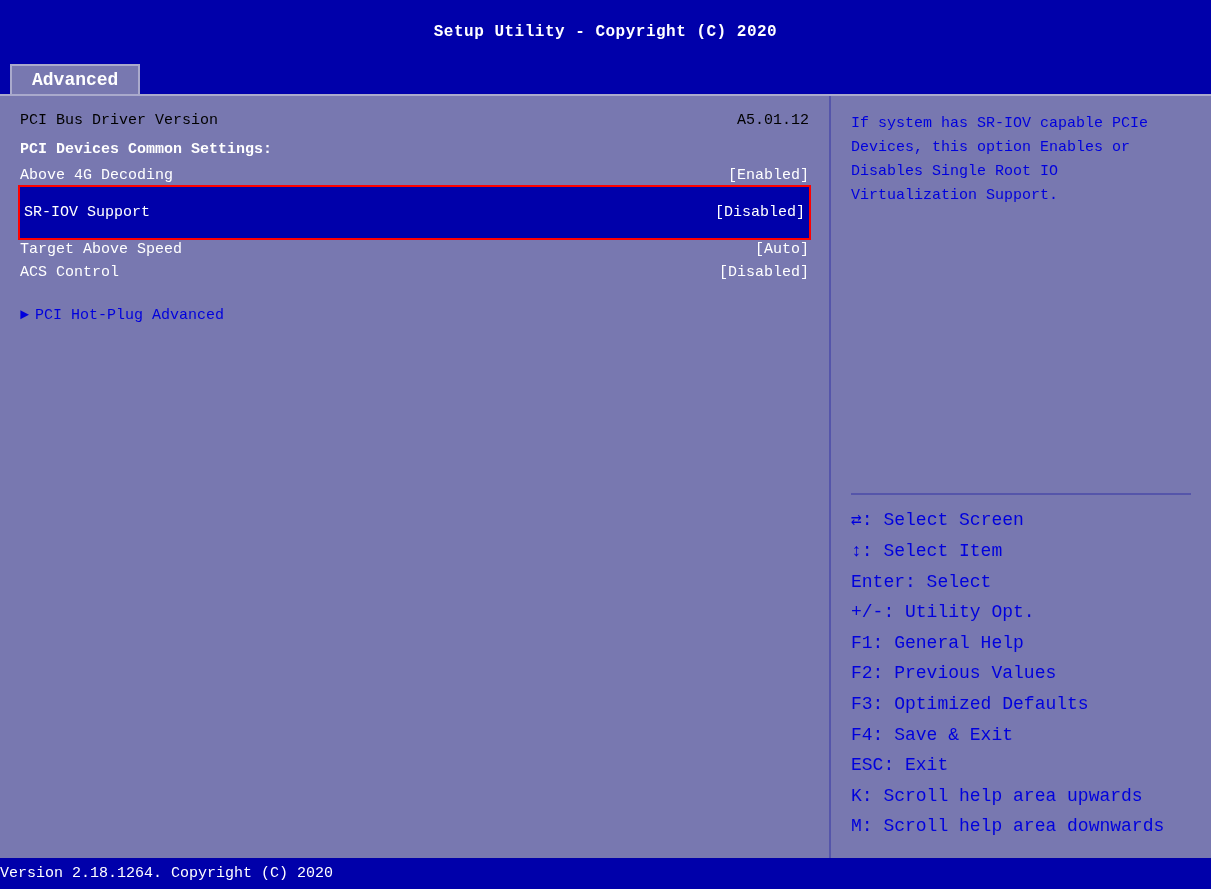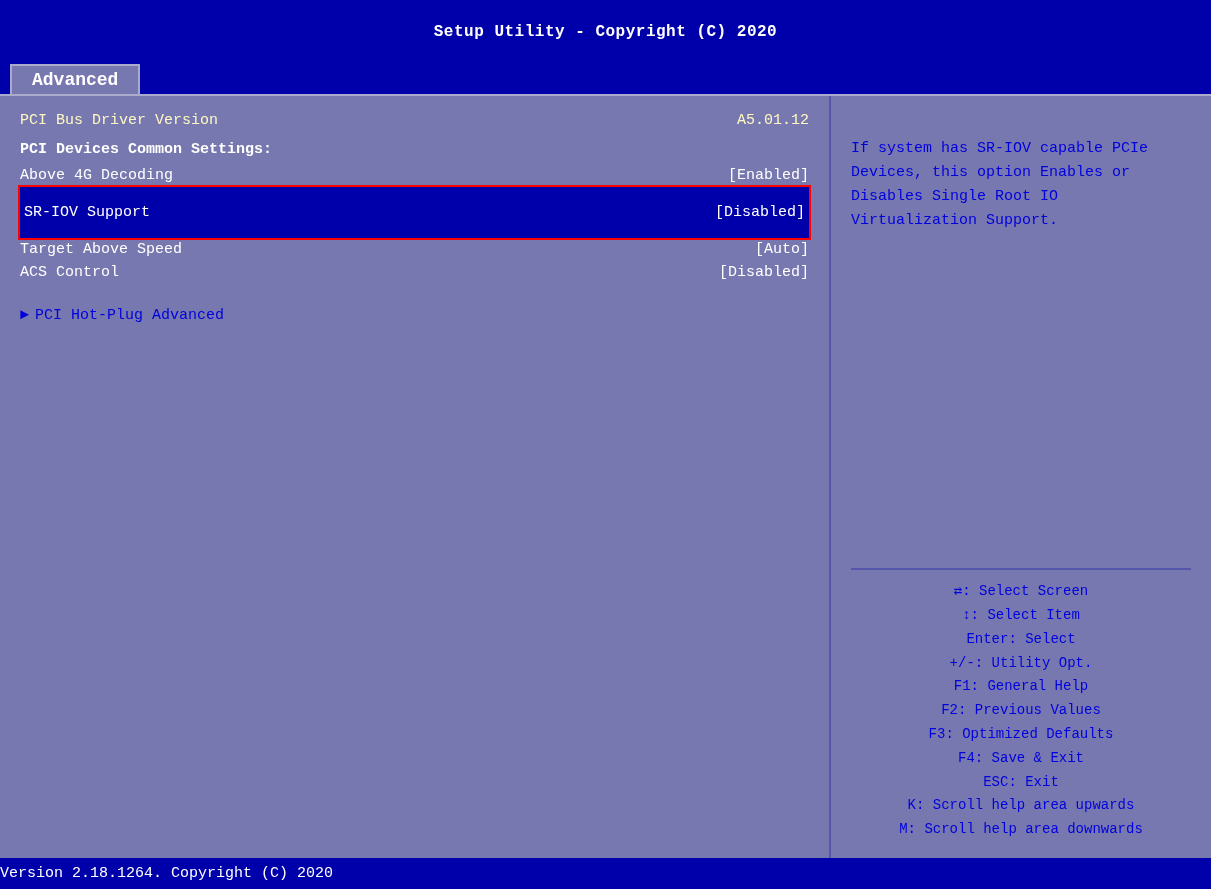--- a/index.html
+++ b/index.html
@@ -54,41 +54,39 @@
       flex: 1;
       padding: 16px 20px;
       border-right: 2px solid #5555aa;
     }
 
     .right-panel {
       width: 380px;
       padding: 16px 20px;
       display: flex;
       flex-direction: column;
-      margin-top: 25px;
     }
 
     .help-text {
       color: #0000dd;
       font-size: 15px;
       line-height: 1.6;
       flex: 1;
     }
 
     .divider {
       border: none;
       border-top: 2px solid #5555aa;
       margin: 10px 0;
     }
 
     .nav-help {
       color: #0000dd;
-      font-size: 14px;
+      font-size: 18px;
       line-height: 1.7;
-      text-align: center;
     }
 
     .setting-row {
       display: flex;
       justify-content: space-between;
       align-items: center;
       padding: 3px 0;
       color: #ffffff;
     }
 
@@ -117,21 +115,21 @@
       background-color: #0000aa;
       color: #ffffff;
       text-align: left;
       padding: 7px 0;
       font-size: 15px;
     }
 
     .pci-driver-row {
       display: flex;
       justify-content: space-between;
-      color: #fef9c3;
+      color: #000000;
       margin-bottom: 12px;
     }
 
     .submenu-item {
       color: #0000dd;
       padding: 3px 0;
       display: flex;
       align-items: center;
       gap: 6px;
     }

